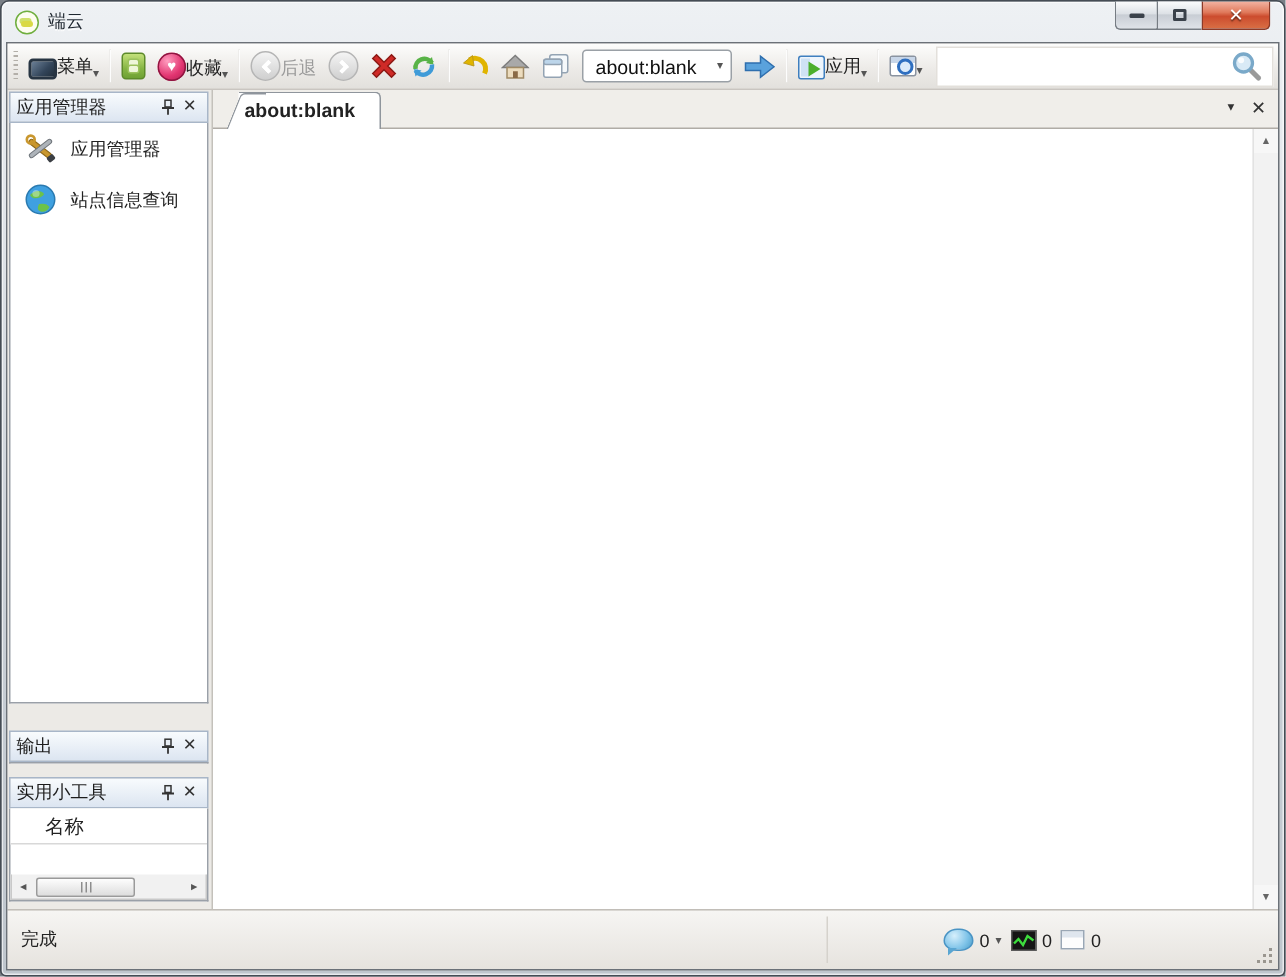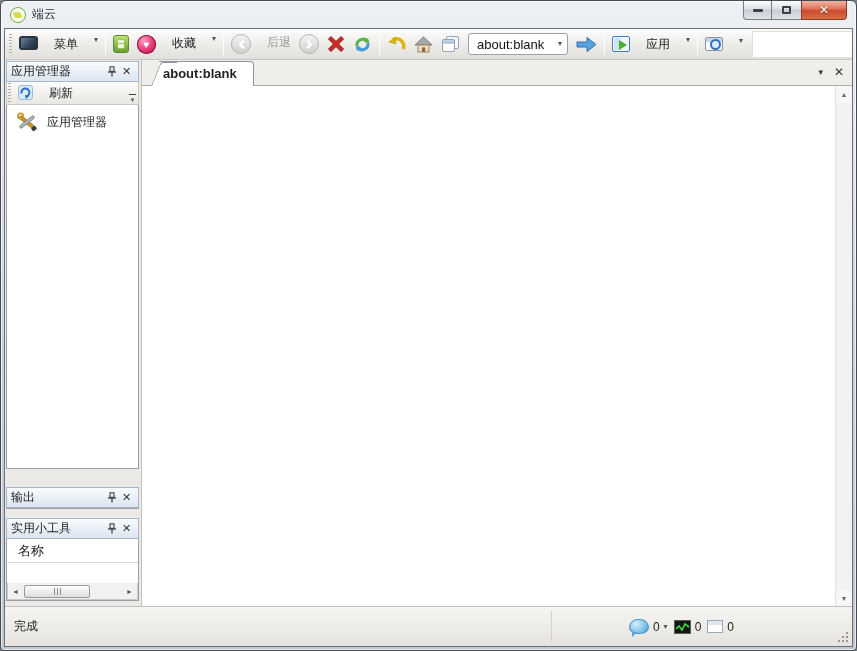--- a/index.html
+++ b/index.html
@@ -41,21 +41,21 @@
   
   .client { position:absolute; left:3px; right:3px; top:27px; bottom:3px;
     background:#eceae6; border:1px solid #6b7178; display:flex; flex-direction:column; overflow:hidden; }
 
   
   .toolbar { height:31px; flex:none; display:flex; align-items:center; padding:0 3px;
     background:linear-gradient(#fdfdfc,#edebe8 55%,#e2e0dc);
     border-bottom:1px solid #c9c5c0; position:relative; }
   .grip { width:3px; height:20px; margin:0 3px 0 1px; flex:none;
     background:repeating-linear-gradient(180deg,#b3afa9 0 1px,transparent 1px 3px); }
-  .tb-btn { display:flex; align-items:flex-start; gap:16px; padding:2px 4px; border-radius:3px; flex:none; cursor:default; }
+  .tb-btn { display:flex; align-items:flex-end; gap:0; padding:2px 4px; border-radius:3px; flex:none; cursor:default; }
   .tb-btn.disabled { color:#9a9a9a; }
   .dd { font-size:8px; color:#555; line-height:1; }
   .tb-sep { width:1px; height:22px; background:#c6c2bc; border-right:1px solid #fdfdfd; margin:0 3px; flex:none; }
 
   
   .ic { display:inline-flex; align-items:center; justify-content:center; flex:none; }
   .ic-monitor { width:19px; height:14px; border:2px solid #273442; border-radius:3px;
     background:linear-gradient(135deg,#6c8097,#33455a 60%,#222f3c); }
   .ic-cabinet { width:16px; height:18px; border:1px solid #5d8a2a; border-radius:3px;
     background:linear-gradient(#c3e07a,#86b544 60%,#6fa134); position:relative; }
@@ -112,21 +112,21 @@
   .ic-refresh-sm { width:15px; height:15px; border-radius:3px; background:#dce9f7; border:1px solid #9dbde0; }
 
   .panel-body { flex:1; background:#fff; border:1px solid #9aa0a8; border-top:none; min-height:0; overflow:hidden; }
   .app-item { display:flex; align-items:center; gap:9px; padding:6px 4px 6px 9px; cursor:default; }
 
   .panel-output { flex:none; }
   .output-body { height:50px; }
 
   .panel-task { flex:none; margin-top:9px; }
   .task-table { background:#fff; border:1px solid #9aa0a8; border-top:none; }
-  .task-colhdr { height:24px; display:flex; align-items:center; padding:0 11px;
+  .task-colhdr { height:24px; display:flex; align-items:center; padding:0 23px;
     border-bottom:1px solid #d8d8d8; background:#fff; font-size:13px; }
   .task-empty { height:20px; }
   .hscroll { height:17px; display:flex; align-items:center; background:#f1f1f1;
     border:1px solid #c9c9c9; border-top:none; }
   .hs-arrow { width:15px; text-align:center; font-size:7px; color:#555; line-height:1; }
   .hs-track { flex:1; height:100%; display:flex; align-items:center; }
   .hs-thumb { width:66px; height:13px; margin-left:1px; border:1px solid #9a9a9a; border-radius:2px;
     background:linear-gradient(#fdfdfd,#dddddd); display:flex; align-items:center; justify-content:center; gap:2px; }
   .hs-thumb i { width:1px; height:7px; background:#8d8d8d; }
 
@@ -332,46 +332,42 @@
               <svg width="10" height="11" viewBox="0 0 10 11">
                 <rect x="3" y="0.8" width="4" height="4.5" fill="#e8eef5" stroke="#333"></rect>
                 <line x1="1" y1="6" x2="9" y2="6" stroke="#333" stroke-width="1.2"></line>
                 <line x1="5" y1="6" x2="5" y2="10.5" stroke="#333" stroke-width="1.2"></line>
               </svg>
             </span>
             <span class="hd-btn">
               <span class="hd-close">✕</span>
             </span>
           </div>
-          <div class="panel-toolbar">
-            <span class="grip"></span>
-            <div class="tb-btn">
-              <span class="ic ic-refresh-sm">
-                <svg width="13" height="13" viewBox="0 0 13 13">
-                  <path d="M2.5 7.5 A4 4 0 1 1 6.5 10.5" fill="none" stroke="#2f6fc0" stroke-width="2"></path>
-                  <path d="M7 13 l-1 -4 4 1 z" fill="#2f6fc0"></path>
-                </svg>
-              </span>
-              <span>刷新</span>
-            </div>
-            <div class="pt-overflow">
-              <span class="dd">▾</span>
-            </div>
-          </div>
           <div class="panel-body">
             <div class="app-item">
               <span class="ic">
                 <svg width="22" height="22" viewBox="0 0 22 22">
                   <rect x="2" y="9.5" width="18" height="3.4" rx="1.7" fill="#c9972e" stroke="#8f6a1c" stroke-width="0.7" transform="rotate(38 11 11)"></rect>
                   <rect x="2" y="9.5" width="18" height="3" rx="1.5" fill="#aeb4ba" stroke="#70767c" stroke-width="0.7" transform="rotate(-38 11 11)"></rect>
                   <circle cx="4.5" cy="5" r="2.6" fill="none" stroke="#c9972e" stroke-width="1.8"></circle>
                   <rect x="15.5" y="15.5" width="5" height="4" rx="1" fill="#3b3f44" transform="rotate(-38 18 17.5)"></rect>
                 </svg>
               </span>
               <span>应用管理器</span>
+            </div>
+            <div class="app-item">
+              <span class="ic">
+                <svg width="22" height="22" viewBox="0 0 22 22">
+                  <circle cx="11" cy="11" r="9.5" fill="#3fa0e0" stroke="#2a7ab0"></circle>
+                  <path d="M4 8 q4 -4 8 -2 q3 1.5 -1 3.5 q-5 2 -7 -1.5z" fill="#6cc24a"></path>
+                  <path d="M10 14 q5 -1 7 2 q-2 4 -6 3 q-3 -1 -1 -5z" fill="#6cc24a"></path>
+                  <circle cx="8" cy="7" r="2.4" fill="#ffffff" opacity="0.35"></circle>
+                </svg>
+              </span>
+              <span>站点信息查询</span>
             </div>
           </div>
         </div>
 
         <div class="panel panel-output">
           <div class="panel-hd">
             <span>输出</span>
             <span class="sp"></span>
             <span class="hd-btn">
               <svg width="10" height="11" viewBox="0 0 10 11">

